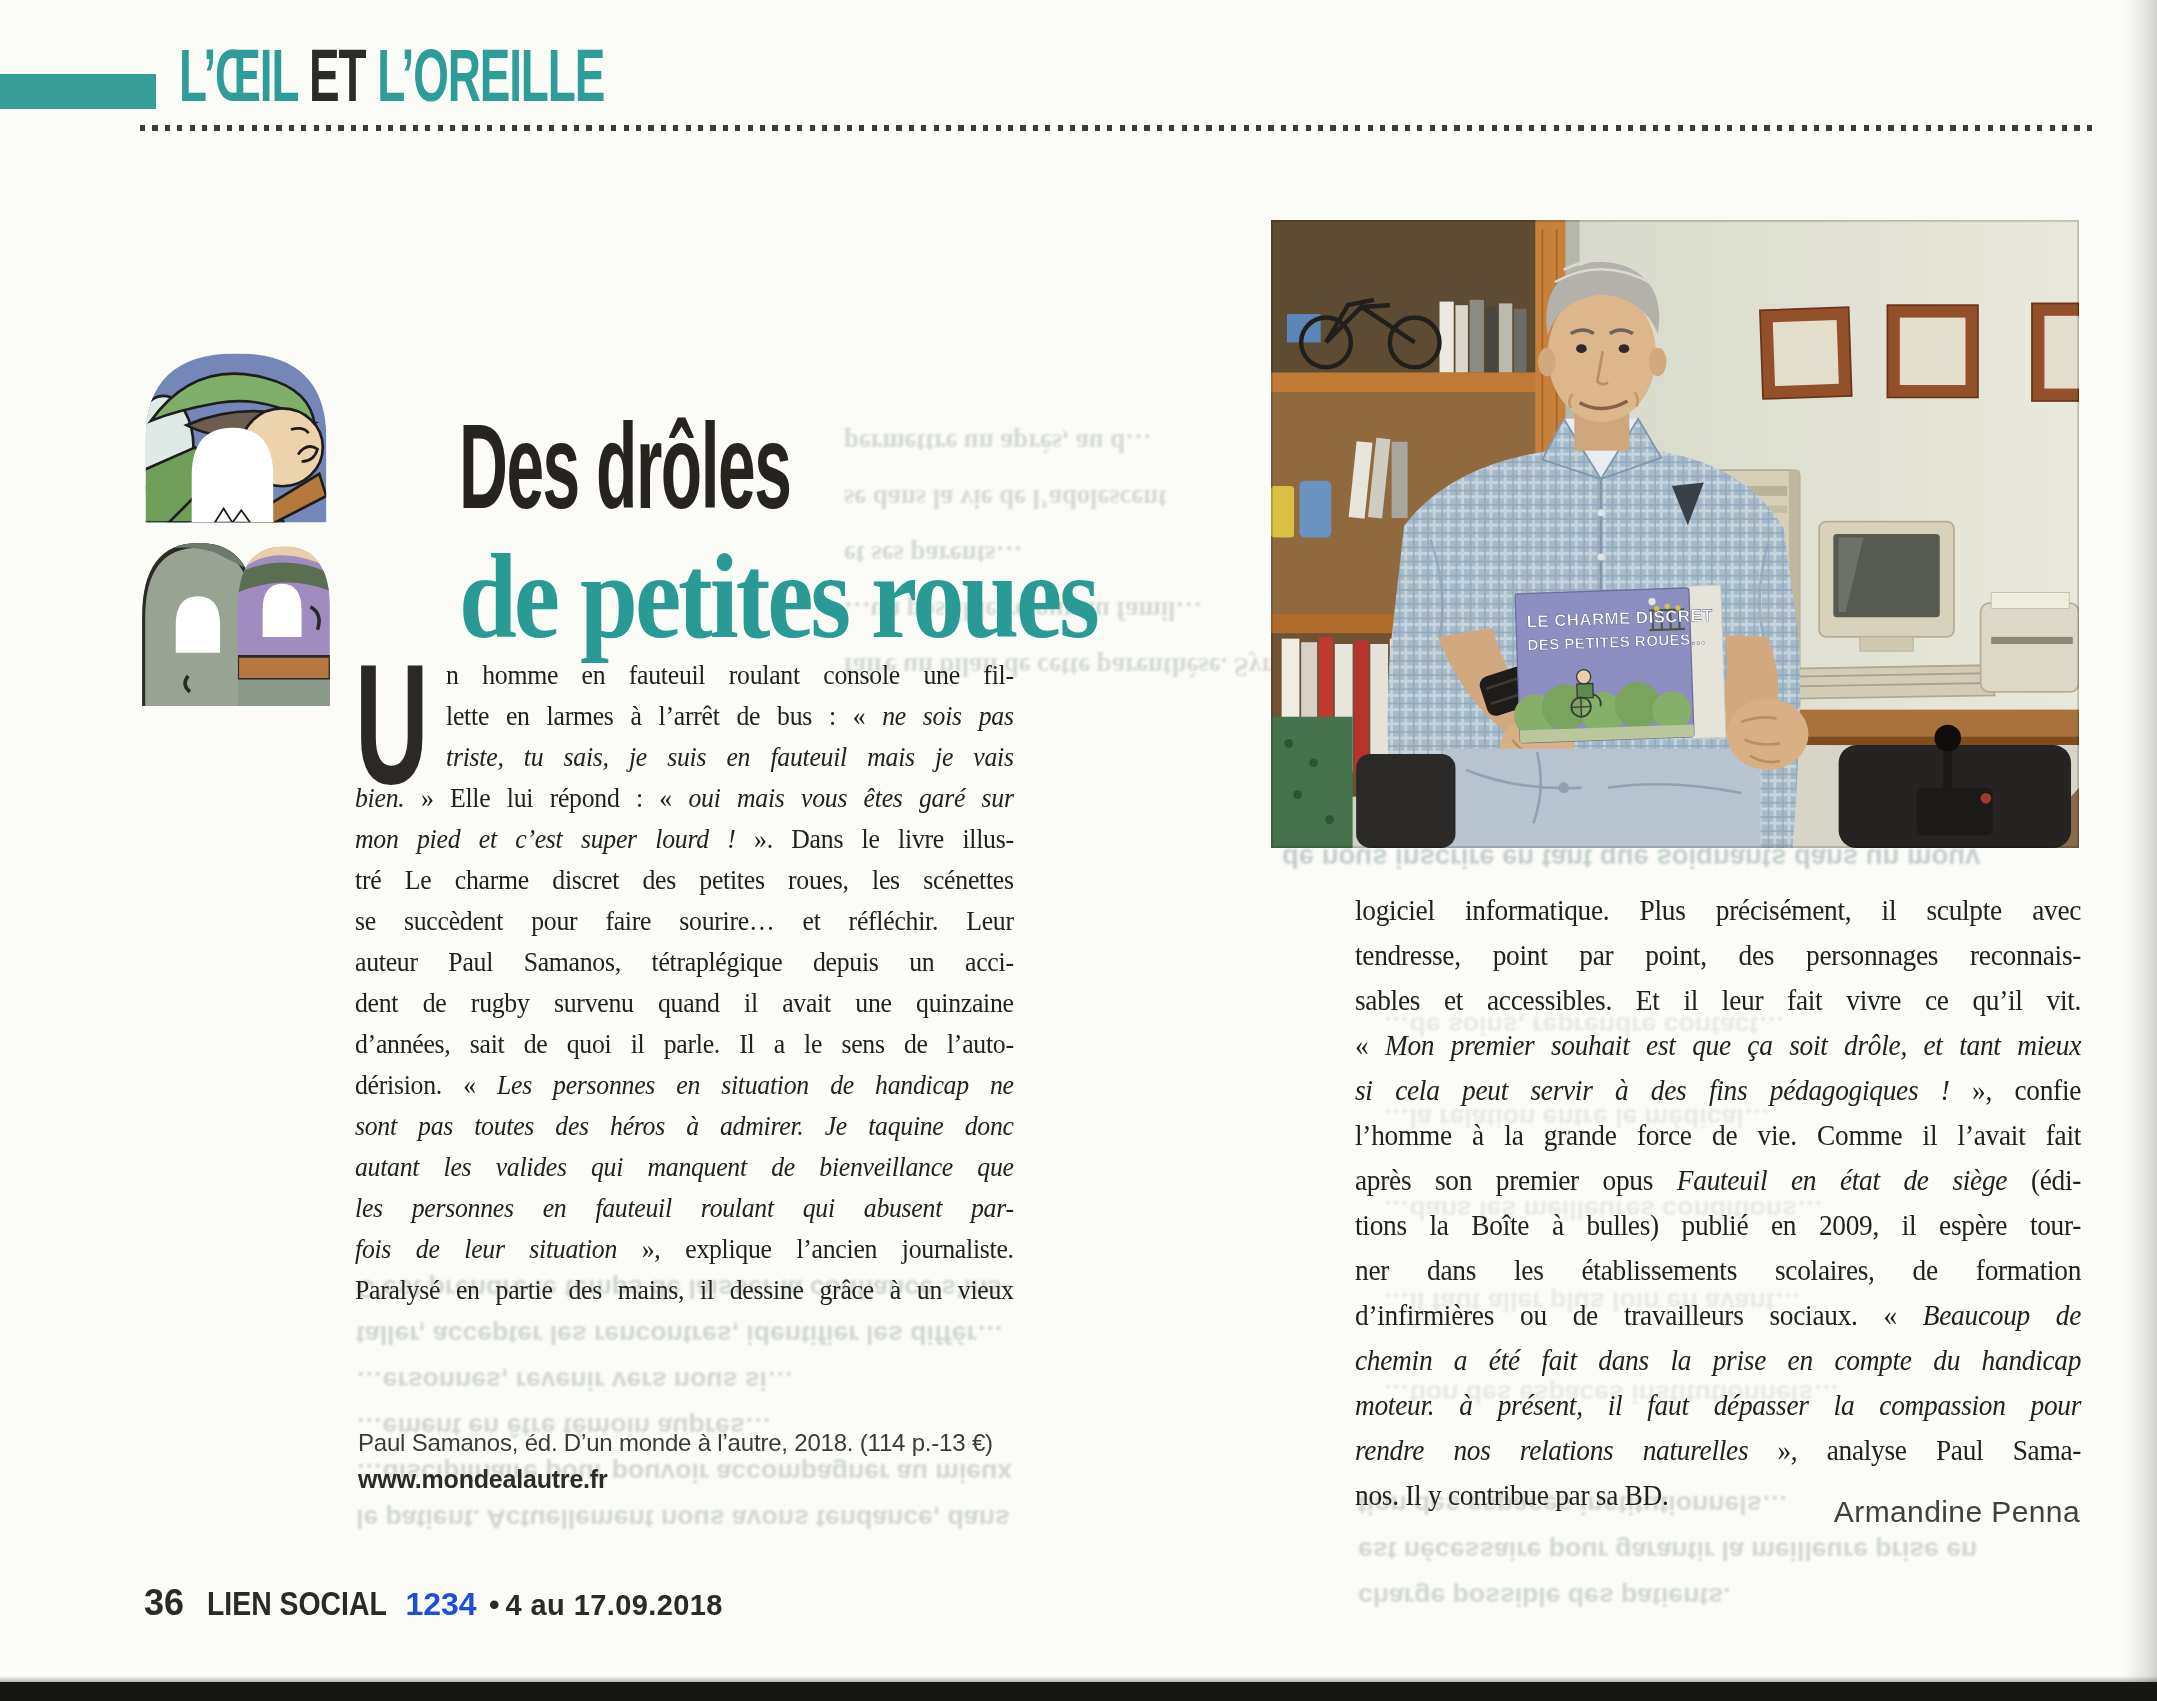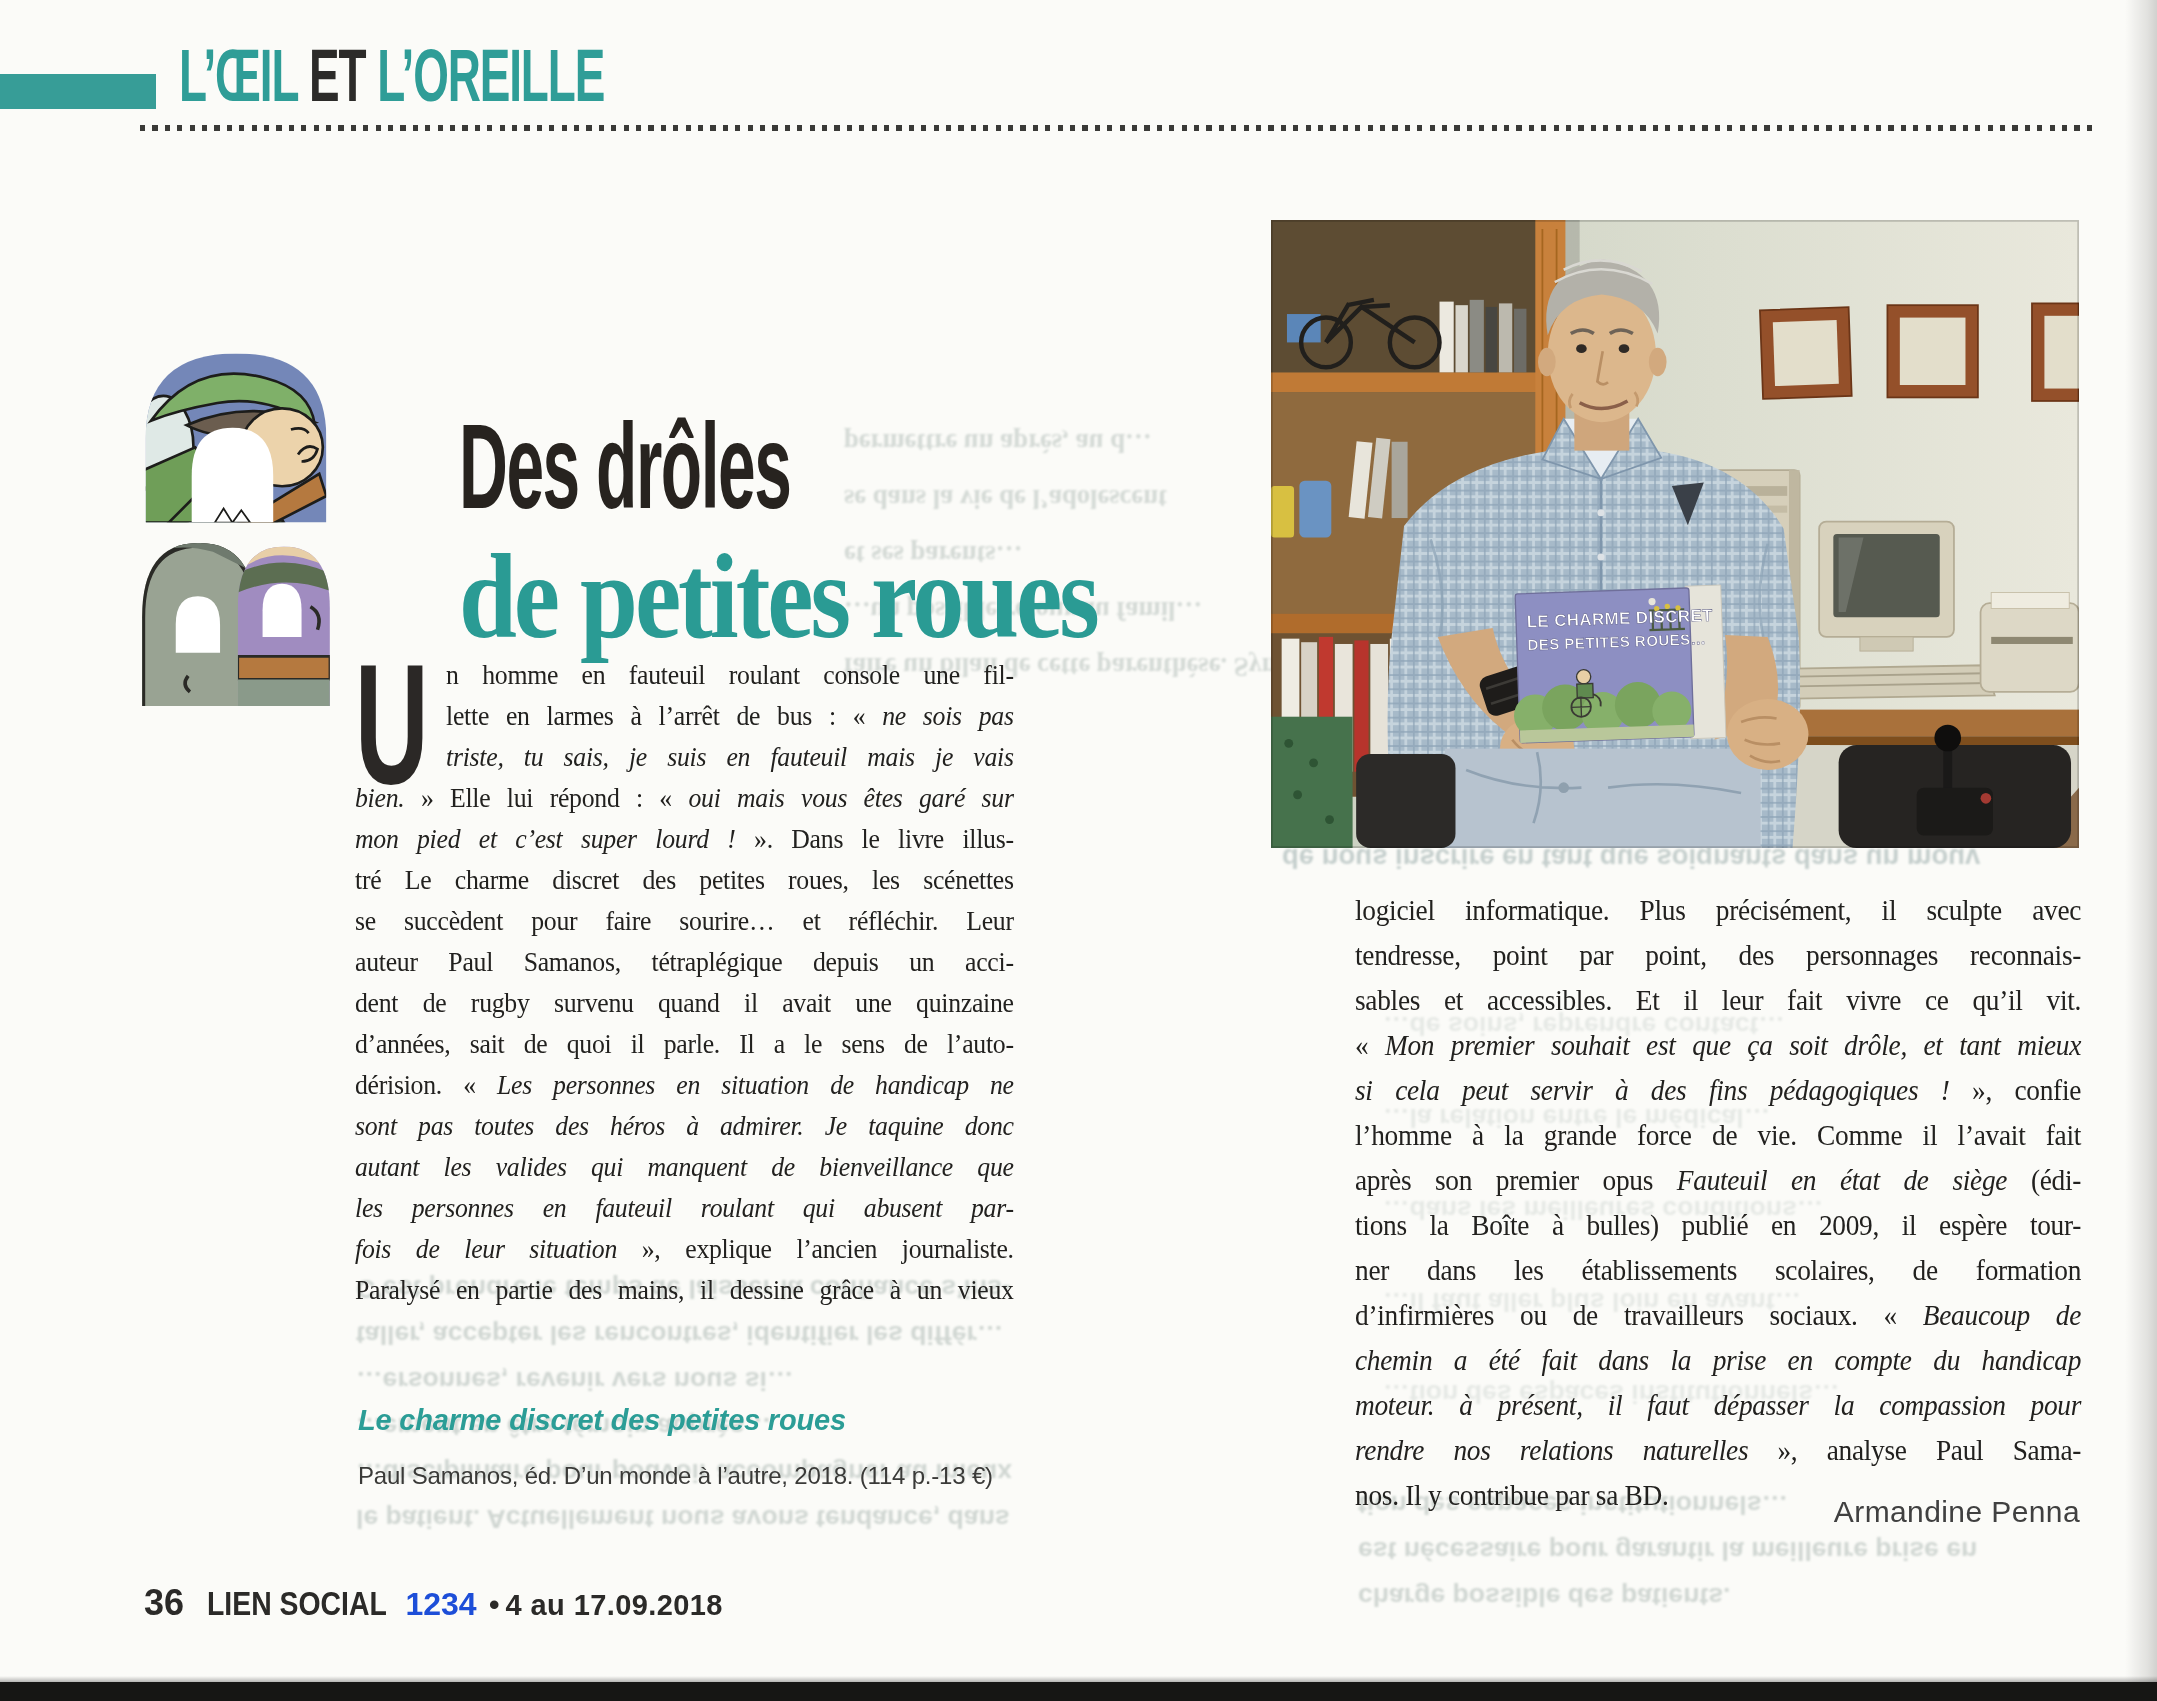--- a/index.html
+++ b/index.html
@@ -206,22 +206,22 @@
     <div class="line"><span>ner dans les établissements scolaires, de formation</span></div>
     <div class="line"><span>d’infirmières ou de travailleurs sociaux. « </span><span class="it">Beaucoup de</span></div>
     <div class="line"><span class="it">chemin a été fait dans la prise en compte du handicap</span></div>
     <div class="line"><span class="it">moteur. à présent, il faut dépasser la compassion pour</span></div>
     <div class="line"><span class="it">rendre nos relations naturelles</span><span> », analyse Paul Sama-</span></div>
     <div class="line njust"><span>nos. Il y contribue par sa BD.</span></div>
   </div>
 <div class="abs byline">Armandine Penna</div>
 
 <div class="abs bookbox">
-  <div class="bb-title">Le charme discret des petites roues</div>
   <div class="bb-details">Paul Samanos, éd. D’un monde à l’autre, 2018. (114 p.-13 €)</div>
+  <div class="bb-url">www.mondealautre.fr</div>
 </div>
 
 <svg class="abs photo" width="808" height="628" viewBox="0 0 911 708">
   <defs>
     <linearGradient id="wall" x1="0" y1="0" x2="1" y2="0">
       <stop offset="0" stop-color="#c9cfc0"></stop>
         <stop offset=".55" stop-color="#dcded0"></stop>
         <stop offset="1" stop-color="#e9e8dc"></stop>
     </linearGradient>
     <pattern id="chk" width="16" height="16" patternUnits="userSpaceOnUse">

